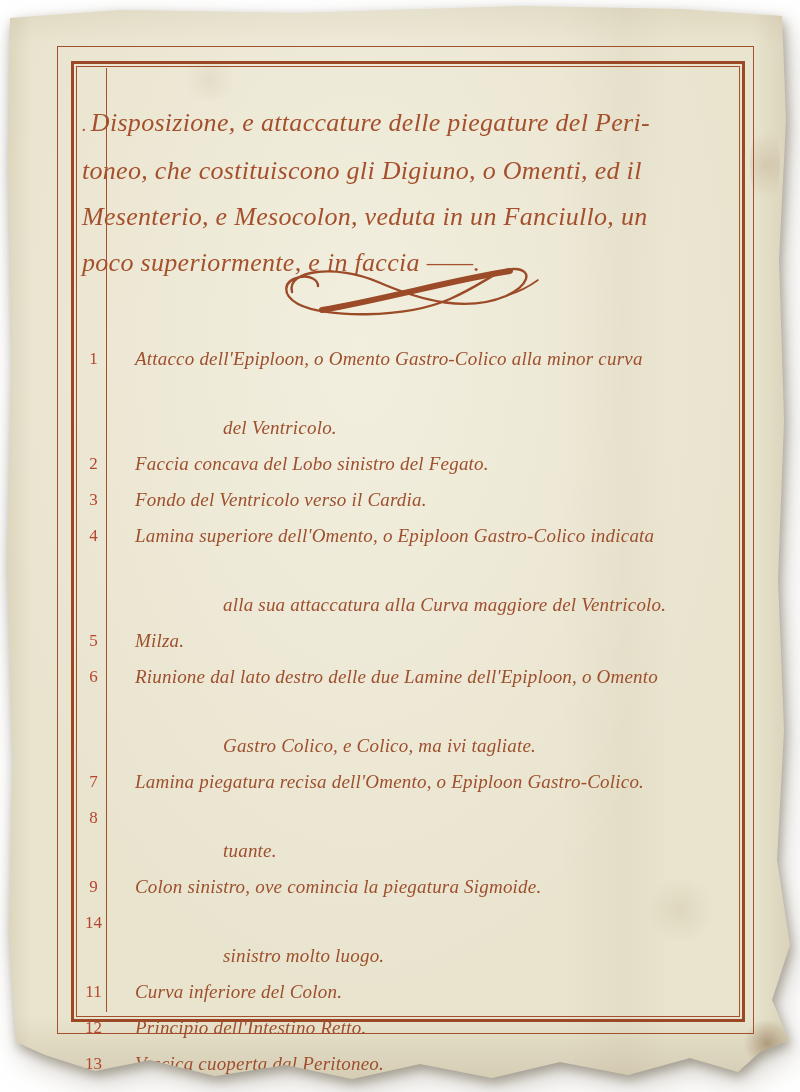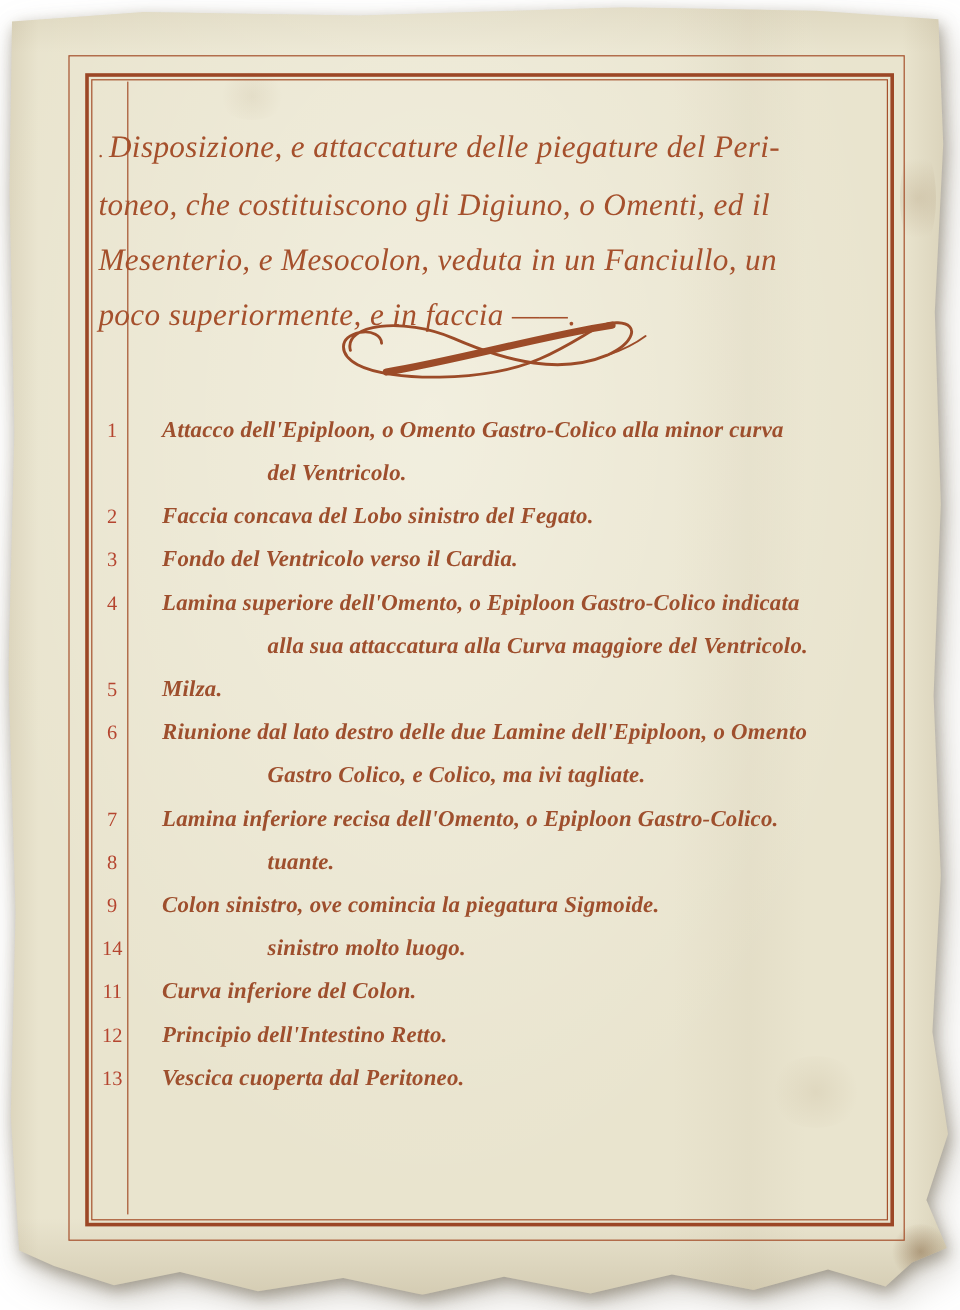--- a/index.html
+++ b/index.html
@@ -63,23 +63,23 @@
   .list{position:absolute;left:79px;top:341px;right:62px;}
   .row{display:flex;align-items:flex-start;}
   .num{
     width:29px;flex:0 0 29px;text-align:center;
     font-size:17px;line-height:36px;color:#b5452f;
     font-family:"Liberation Serif", serif;
   }
   .txt{
     flex:1;padding-left:27px;
     font-style:italic;font-size:19px;line-height:36px;
-    color:#9e4f2d;white-space:nowrap;letter-spacing:.2px;font-weight:bold;
+    color:#9e4f2d;white-space:nowrap;letter-spacing:.2px;
   }
-  .l2{padding-left:88px;}
+  .l2{padding-left:88px;margin-top:33px;}
 </style>
 </head>
 <body>
 
 <div class="paper-wrap">
   <div class="paper">
 
     <div class="stain s1"></div>
     <div class="stain s2"></div>
     <div class="stain s3"></div>
@@ -140,21 +140,21 @@
       <div class="row">
         <div class="num">6</div>
         <div class="txt">
             <div class="l1">Riunione dal lato destro delle due Lamine dell'Epiploon, o Omento</div>
             <div class="l2">Gastro Colico, e Colico, ma ivi tagliate.</div>
           </div>
       </div>
       <div class="row">
         <div class="num">7</div>
         <div class="txt">
-            <div class="l1">Lamina inferiore recisa dell'Omento, o Epiploon Gastro-Colico.</div>
+            <div class="l1">Lamina piegatura recisa dell'Omento, o Epiploon Gastro-Colico.</div>
           </div>
       </div>
       <div class="row">
         <div class="num">8</div>
         <div class="txt">
             <div class="l2">tuante.</div>
           </div>
       </div>
       <div class="row">
         <div class="num">9</div>

